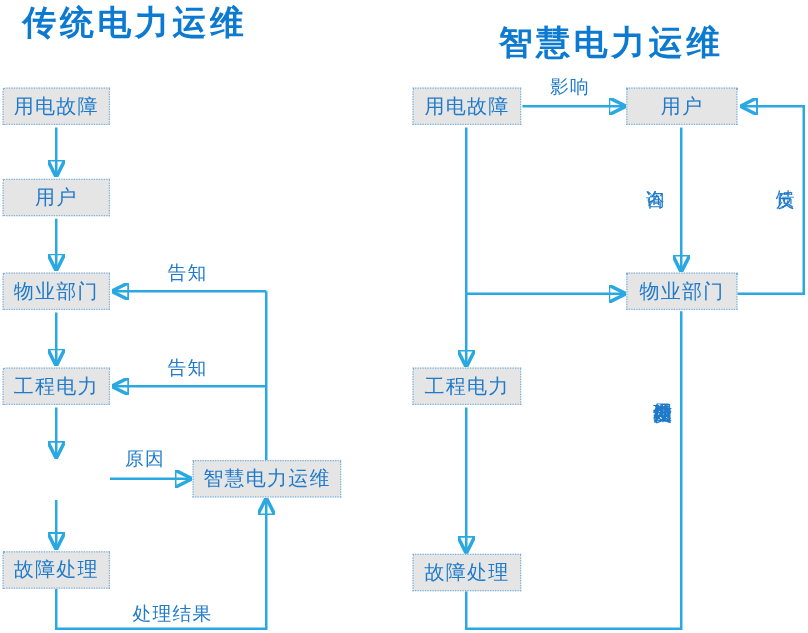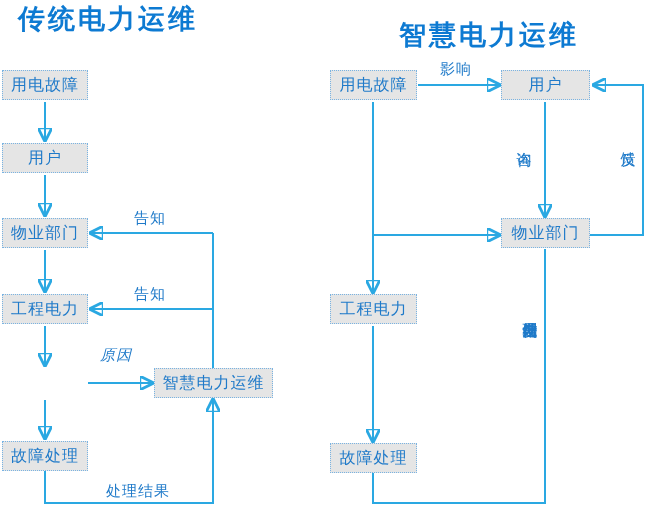--- a/index.html
+++ b/index.html
@@ -64,21 +64,21 @@
 
   <div class="node" style="left:2px;top:70px;width:86px;height:30px;">用电故障</div>
   <div class="node" style="left:2px;top:143px;width:86px;height:30px;">用户</div>
   <div class="node" style="left:2px;top:218px;width:86px;height:30px;">物业部门</div>
   <div class="node" style="left:2px;top:294px;width:86px;height:30px;">工程电力</div>
   <div class="node" style="left:2px;top:441px;width:86px;height:30px;">故障处理</div>
   <div class="node" style="left:154px;top:368px;width:119px;height:30px;">智慧电力运维</div>
 
   <div class="lbl" style="left:134px;top:210px;">告知</div>
   <div class="lbl" style="left:134px;top:286px;">告知</div>
-  <div class="lbl" style="left:100px;top:347px;font-style:italic;">原因</div>
+  <div class="lbl" style="left:100px;top:359px;">原因</div>
   <div class="lbl" style="left:106px;top:483px;">处理结果</div>
 
   <div class="node" style="left:330px;top:70px;width:87px;height:30px;">用电故障</div>
   <div class="node" style="left:501px;top:70px;width:89px;height:30px;">用户</div>
   <div class="node" style="left:501px;top:218px;width:89px;height:30px;">物业部门</div>
   <div class="node" style="left:330px;top:294px;width:87px;height:30px;">工程电力</div>
   <div class="node" style="left:330px;top:443px;width:87px;height:30px;">故障处理</div>
 
   <div class="lbl" style="left:440px;top:61px;">影响</div>
   <div class="lbl vlbl" style="left:515px;top:140px;">咨询</div>

